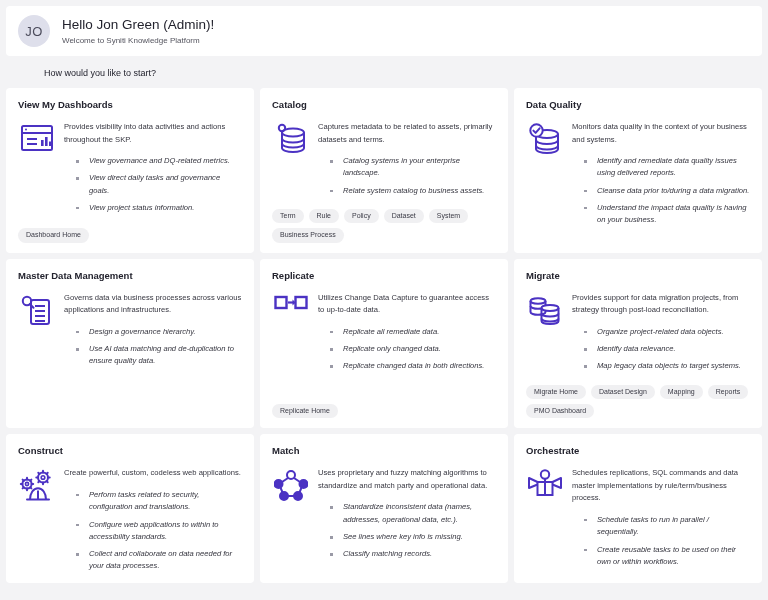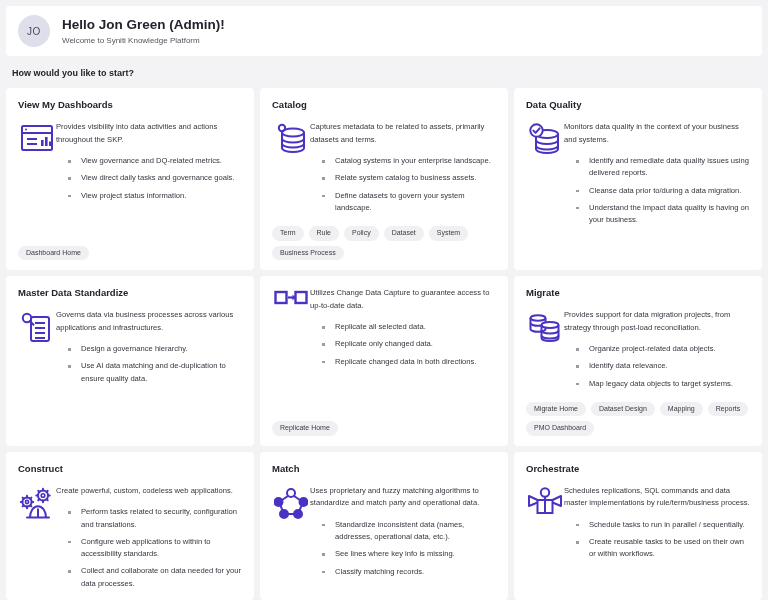--- a/index.html
+++ b/index.html
@@ -20,28 +20,29 @@
     display: flex;
     align-items: center;
     gap: 12px;
     height: 50px;
   }
   .avatar {
     width: 32px; height: 32px; border-radius: 50%;
     background: #dedfeb;
     color: #4a4a5a;
     display: flex; align-items: center; justify-content: center;
-    font-size: 10px; letter-spacing: .5px; flex: 0 0 auto;
-  }
-  .greeting-title { font-size: 13.5px; font-weight: 700; color: #23232e; line-height: 1.25; }
+    font-size: 13px; letter-spacing: .5px; flex: 0 0 auto;
+  }
+  .greeting-title { font-size: 13.5px; font-weight: 400; color: #23232e; line-height: 1.25; }
   .greeting-sub { font-size: 8px; color: #55555f; margin-top: 3px; }
 
   .start-prompt {
-    font-size: 9px; font-weight: bold; color: #23232e;
+    font-size: 9px; font-weight: normal; color: #23232e;
     padding: 12px 6px 10px 6px;
+    margin-left: 32px;
   }
 
   
   .grid {
     display: grid;
     grid-template-columns: repeat(3, 1fr);
     gap: 6px;
   }
   .card {
     background: #ffffff;
@@ -49,21 +50,21 @@
     padding: 11px 12px 10px 12px;
     display: flex;
     flex-direction: column;
   }
   .card-title {
     font-size: 9.5px;
     font-weight: bold;
     color: #23232e;
     margin-bottom: 11px;
   }
-  .card-body { display: flex; }
+  .card-body { display: flex; gap: 8px; }
   .icon-box {
     width: 38px; flex: 0 0 38px;
     display: flex; align-items: flex-start; justify-content: center;
     padding-top: 2px;
   }
   .icon-box svg { display: block; }
   .card-text { flex: 1 1 auto; min-width: 0; }
   .card-desc {
     font-size: 7.6px;
     line-height: 1.65;
@@ -74,20 +75,21 @@
     margin: 9px 0 0 0;
     padding: 0 0 0 12px;
   }
   ul.bullets li {
     position: relative;
     font-size: 7.6px;
     line-height: 1.62;
     color: #35353f;
     padding-left: 13px;
     margin-bottom: 5px;
+    font-style: italic;
   }
   ul.bullets li:last-child { margin-bottom: 0; }
   ul.bullets li::before {
     content: "";
     position: absolute;
     left: 0; top: 5px;
     width: 2.5px; height: 2.5px;
     background: #9a9aa6;
   }
 
@@ -164,21 +166,20 @@
               <path d="M8 20.5c0 2.2 4.9 4 11 4s11-1.8 11-4" fill="none" stroke="#4b32c3" stroke-width="2"></path>
               <circle cx="8" cy="5" r="3.2" fill="none" stroke="#4b32c3" stroke-width="2"></circle>
               <line x1="8" y1="8.2" x2="8" y2="13" stroke="#4b32c3" stroke-width="2"></line>
             </svg>
           </div>
           <div class="card-text">
             <div class="card-desc">Captures metadata to be related to assets, primarily datasets and terms.</div>
             <ul class="bullets">
               <li>Catalog systems in your enterprise landscape.</li>
               <li>Relate system catalog to business assets.</li>
-              <li>Define datasets to govern your system landscape.</li>
             </ul>
           </div>
         </div>
         <div class="chips">
           <span class="chip">Term</span>
           <span class="chip">Rule</span>
           <span class="chip">Policy</span>
           <span class="chip">Dataset</span>
           <span class="chip">System</span>
           <span class="chip">Business Process</span>
@@ -202,21 +203,21 @@
             <ul class="bullets">
               <li>Identify and remediate data quality issues using delivered reports.</li>
               <li>Cleanse data prior to/during a data migration.</li>
               <li>Understand the impact data quality is having on your business.</li>
             </ul>
           </div>
         </div>
         <div class="chips chips-empty"></div>
       </div>
       <div class="card">
-        <div class="card-title">Master Data Standardize</div>
+        <div class="card-title">Master Data Management</div>
         <div class="card-body">
           <div class="icon-box">
             <svg width="34" height="34" viewBox="0 0 34 34">
               <rect x="11" y="6" width="18" height="24" rx="2" fill="none" stroke="#4b32c3" stroke-width="2"></rect>
               <line x1="15" y1="12" x2="25" y2="12" stroke="#4b32c3" stroke-width="2"></line>
               <line x1="15" y1="17" x2="25" y2="17" stroke="#4b32c3" stroke-width="2"></line>
               <line x1="15" y1="22" x2="25" y2="22" stroke="#4b32c3" stroke-width="2"></line>
               <line x1="15" y1="27" x2="25" y2="27" stroke="#4b32c3" stroke-width="2"></line>
               <circle cx="7" cy="7" r="4.2" fill="none" stroke="#4b32c3" stroke-width="2"></circle>
               <line x1="9.8" y1="10" x2="13.5" y2="13.8" stroke="#4b32c3" stroke-width="2" stroke-linecap="round"></line>
@@ -226,33 +227,34 @@
             <div class="card-desc">Governs data via business processes across various applications and infrastructures.</div>
             <ul class="bullets">
               <li>Design a governance hierarchy.</li>
               <li>Use AI data matching and de-duplication to ensure quality data.</li>
             </ul>
           </div>
         </div>
         <div class="chips chips-empty"></div>
       </div>
       <div class="card">
+        <div class="card-title">Replicate</div>
         <div class="card-body">
           <div class="icon-box">
             <svg width="34" height="18" viewBox="0 0 34 18">
               <rect x="1.5" y="3" width="11" height="11" fill="none" stroke="#4b32c3" stroke-width="2.4"></rect>
               <rect x="21.5" y="3" width="11" height="11" fill="none" stroke="#4b32c3" stroke-width="2.4"></rect>
               <line x1="14" y1="8.5" x2="19.5" y2="8.5" stroke="#4b32c3" stroke-width="2.2"></line>
               <path d="M18.5 5.6l3.2 2.9-3.2 2.9z" fill="#4b32c3"></path>
             </svg>
           </div>
           <div class="card-text">
             <div class="card-desc">Utilizes Change Data Capture to guarantee access to up-to-date data.</div>
             <ul class="bullets">
-              <li>Replicate all selected data.</li>
+              <li>Replicate all remediate data.</li>
               <li>Replicate only changed data.</li>
               <li>Replicate changed data in both directions.</li>
             </ul>
           </div>
         </div>
         <div class="chips">
           <span class="chip">Replicate Home</span>
         </div>
       </div>
       <div class="card">

